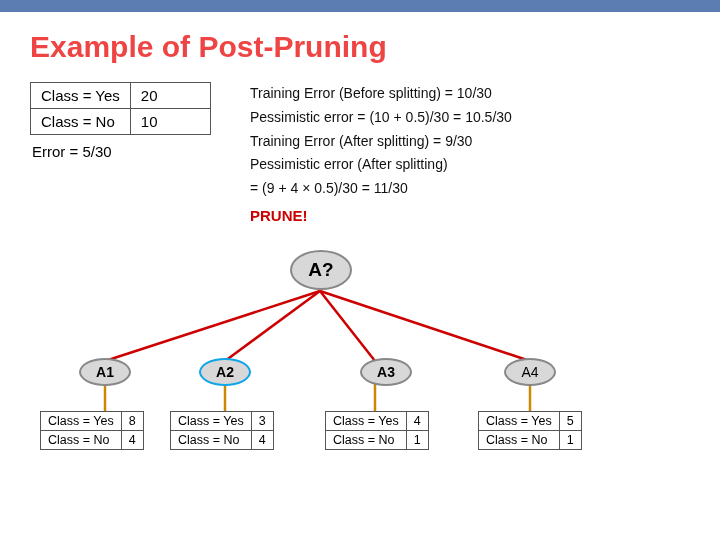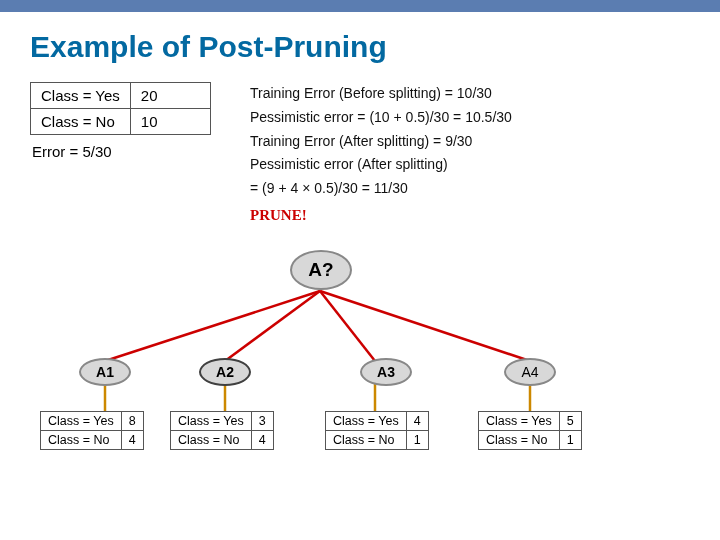--- a/index.html
+++ b/index.html
@@ -19,21 +19,21 @@
       background: #5b7db1;
     }
 
     .content {
       padding: 18px 30px 10px 30px;
     }
 
     .page-title {
       font-size: 30px;
       font-weight: bold;
-      color: #0369a1;
+      color: #ef4444;
       margin-bottom: 18px;
     }
 
     .main-area {
       display: flex;
       flex-direction: row;
       align-items: flex-start;
       gap: 0;
     }
 
@@ -71,21 +71,20 @@
       font-size: 14px;
       line-height: 1.7;
       color: #111;
     }
 
     .prune-text {
       color: #c00;
       font-weight: bold;
       font-size: 15px;
       margin-top: 2px;
-      font-family: Liberation Serif, serif;
     }
 
     
     .tree-area {
       position: relative;
       width: 680px;
       height: 280px;
       margin-top: 0px;
     }
 
@@ -163,21 +162,21 @@
 
       <line x1="345" y1="148" x2="345" y2="175" stroke="#cc8800" stroke-width="2.5"></line>
 
       <line x1="500" y1="148" x2="500" y2="175" stroke="#cc8800" stroke-width="2.5"></line>
     </svg>
 
     <div style="position:absolute; left:260px; top:14px; width:62px; height:40px; border-radius:50%; background:#d8d8d8; border:2px solid #888; display:flex; align-items:center; justify-content:center; font-size:19px; font-weight:bold;">A?</div>
 
     <div style="position:absolute; left:49px; top:122px; width:52px; height:28px; border-radius:50%; background:#d8d8d8; border:2px solid #888; display:flex; align-items:center; justify-content:center; font-size:14px; font-weight:bold;">A1</div>
 
-    <div style="position:absolute; left:169px; top:122px; width:52px; height:28px; border-radius:50%; background:#d8d8d8; border:2px solid #404040; display:flex; align-items:center; justify-content:center; font-size:14px; font-weight:bold;">A2</div>
+    <div style="position:absolute; left:169px; top:122px; width:52px; height:28px; border-radius:50%; background:#d8d8d8; border:2px solid #0ea5e9; display:flex; align-items:center; justify-content:center; font-size:14px; font-weight:bold;">A2</div>
 
     <div style="position:absolute; left:330px; top:122px; width:52px; height:28px; border-radius:50%; background:#d8d8d8; border:2px solid #888; display:flex; align-items:center; justify-content:center; font-size:14px; font-weight:bold;">A3</div>
 
     <div style="position:absolute; left:474px; top:122px; width:52px; height:28px; border-radius:50%; background:#d8d8d8; border:2px solid #888; display:flex; align-items:center; justify-content:center; font-size:14px; font-weight:normal;">A4</div>
 
     <div style="position:absolute; left:10px; top:175px;">
       <table class="leaf-table">
         <tbody>
             <tr>
           <td>Class = Yes</td>

